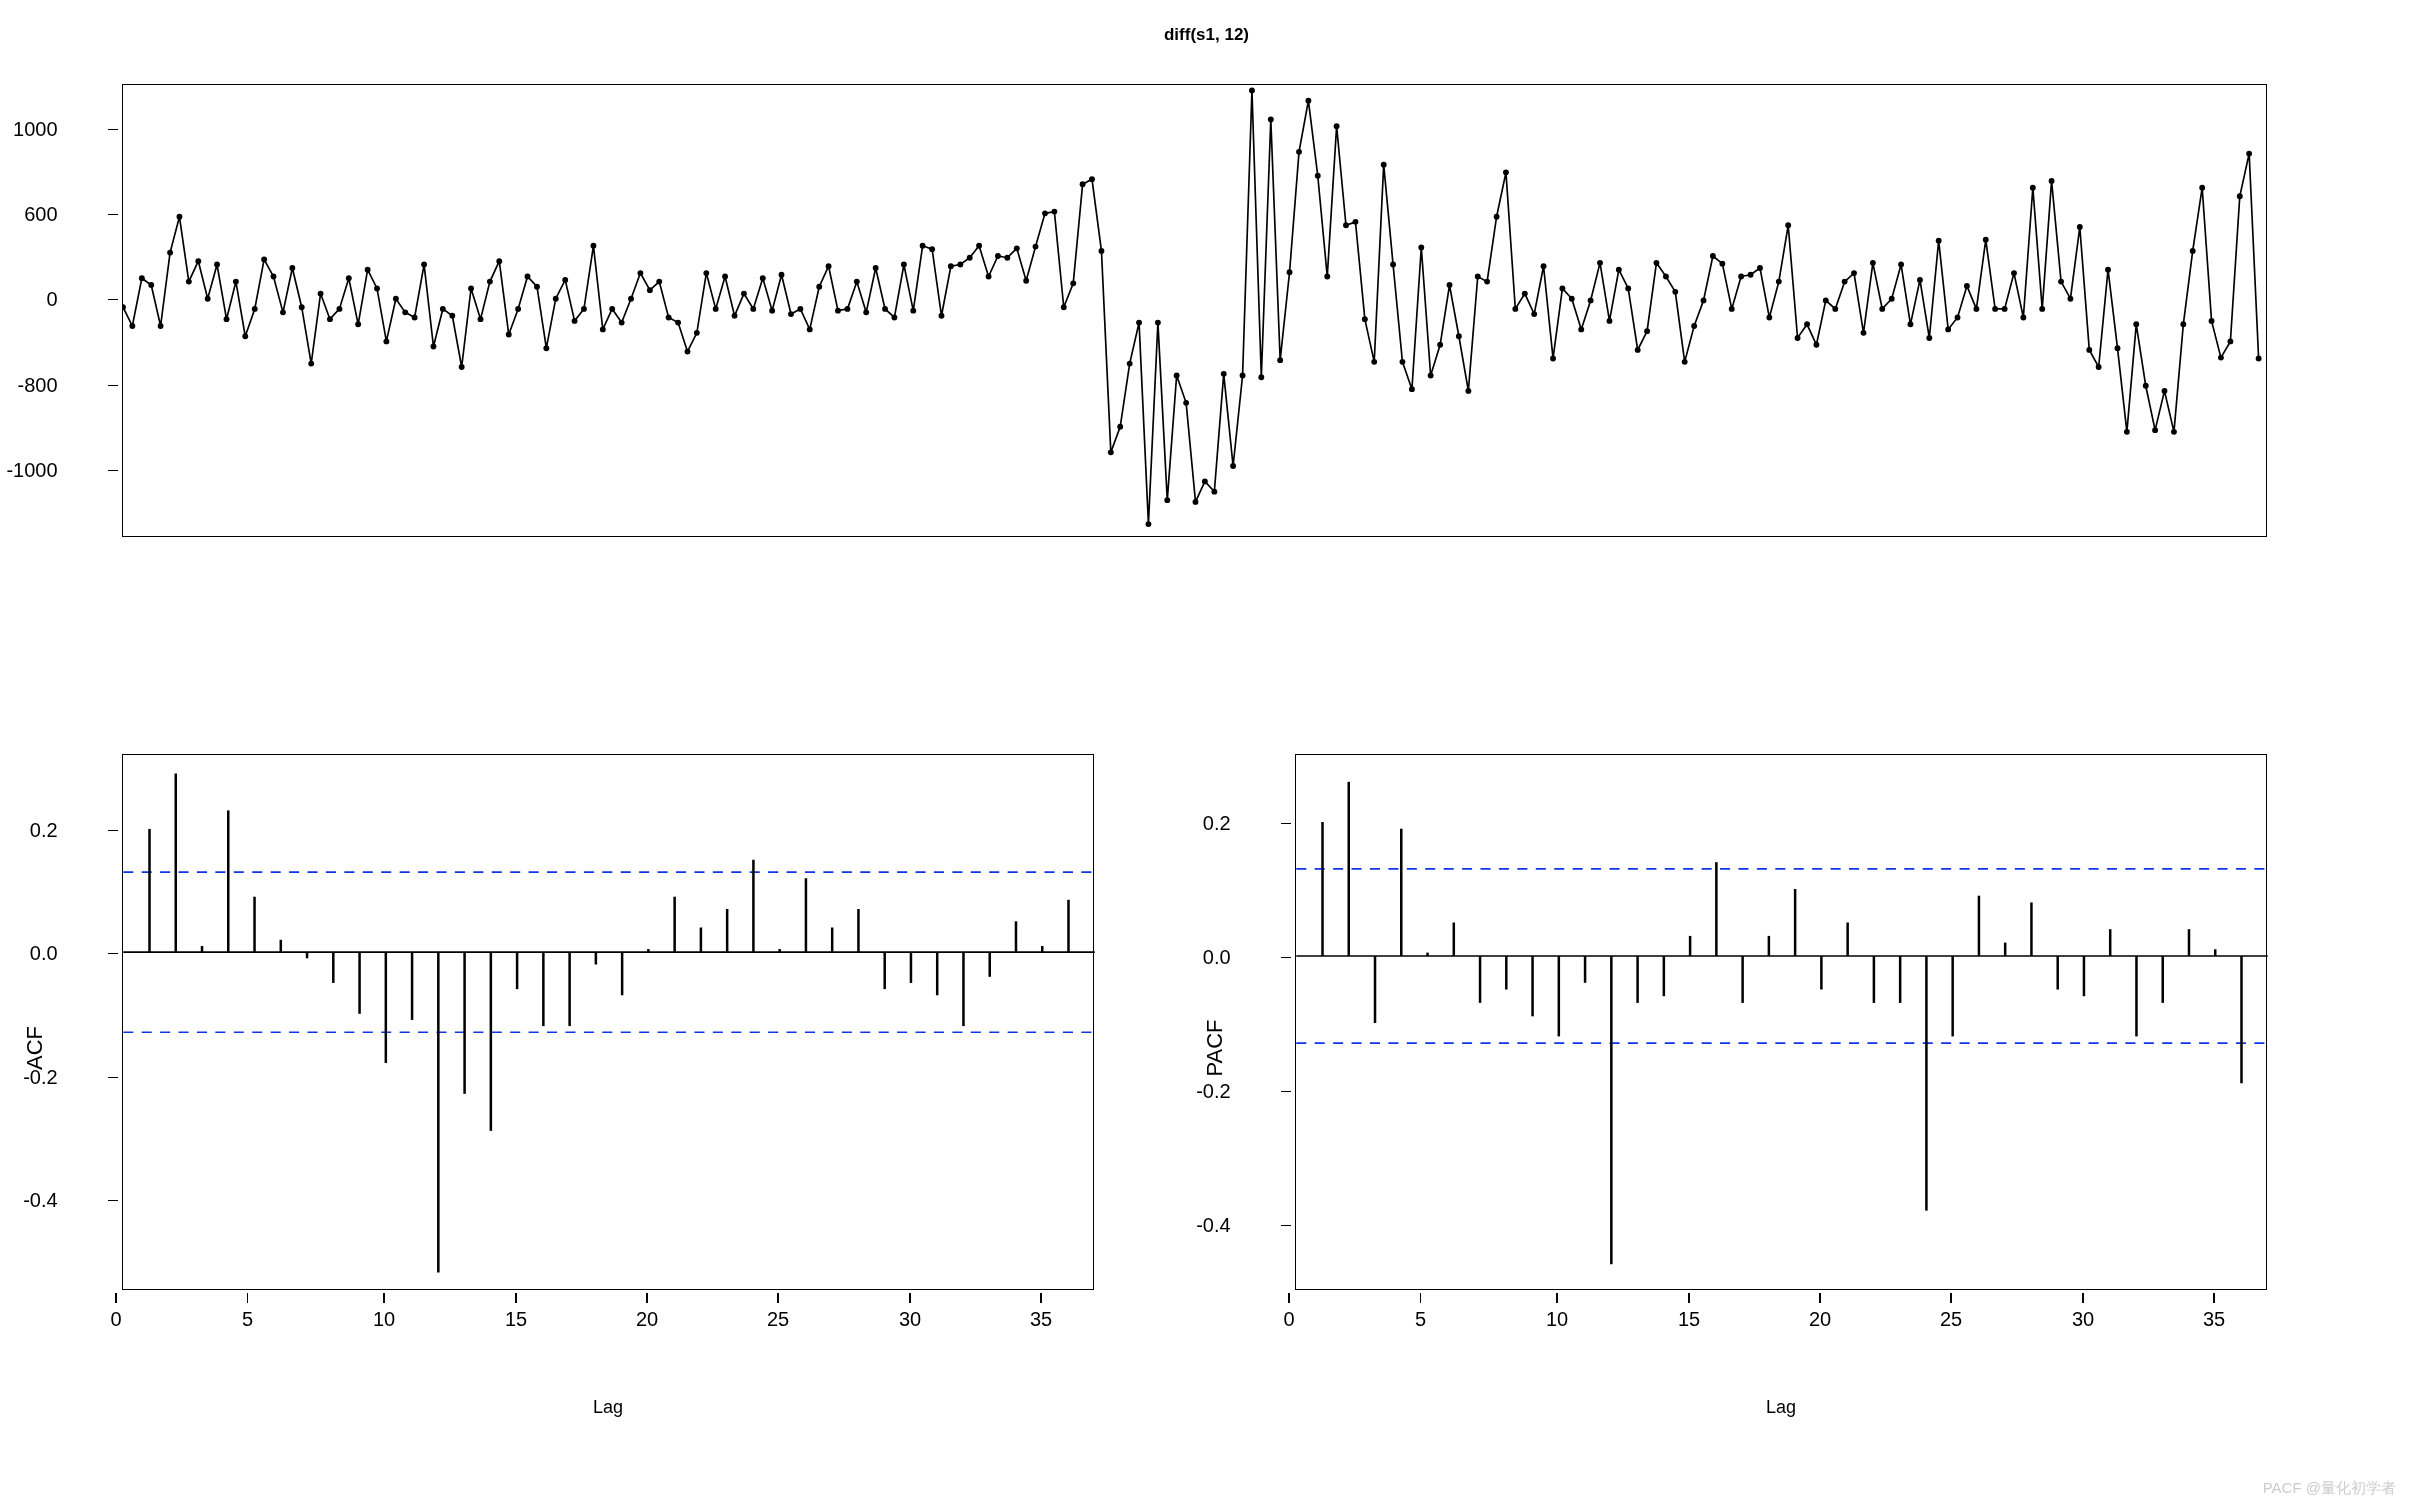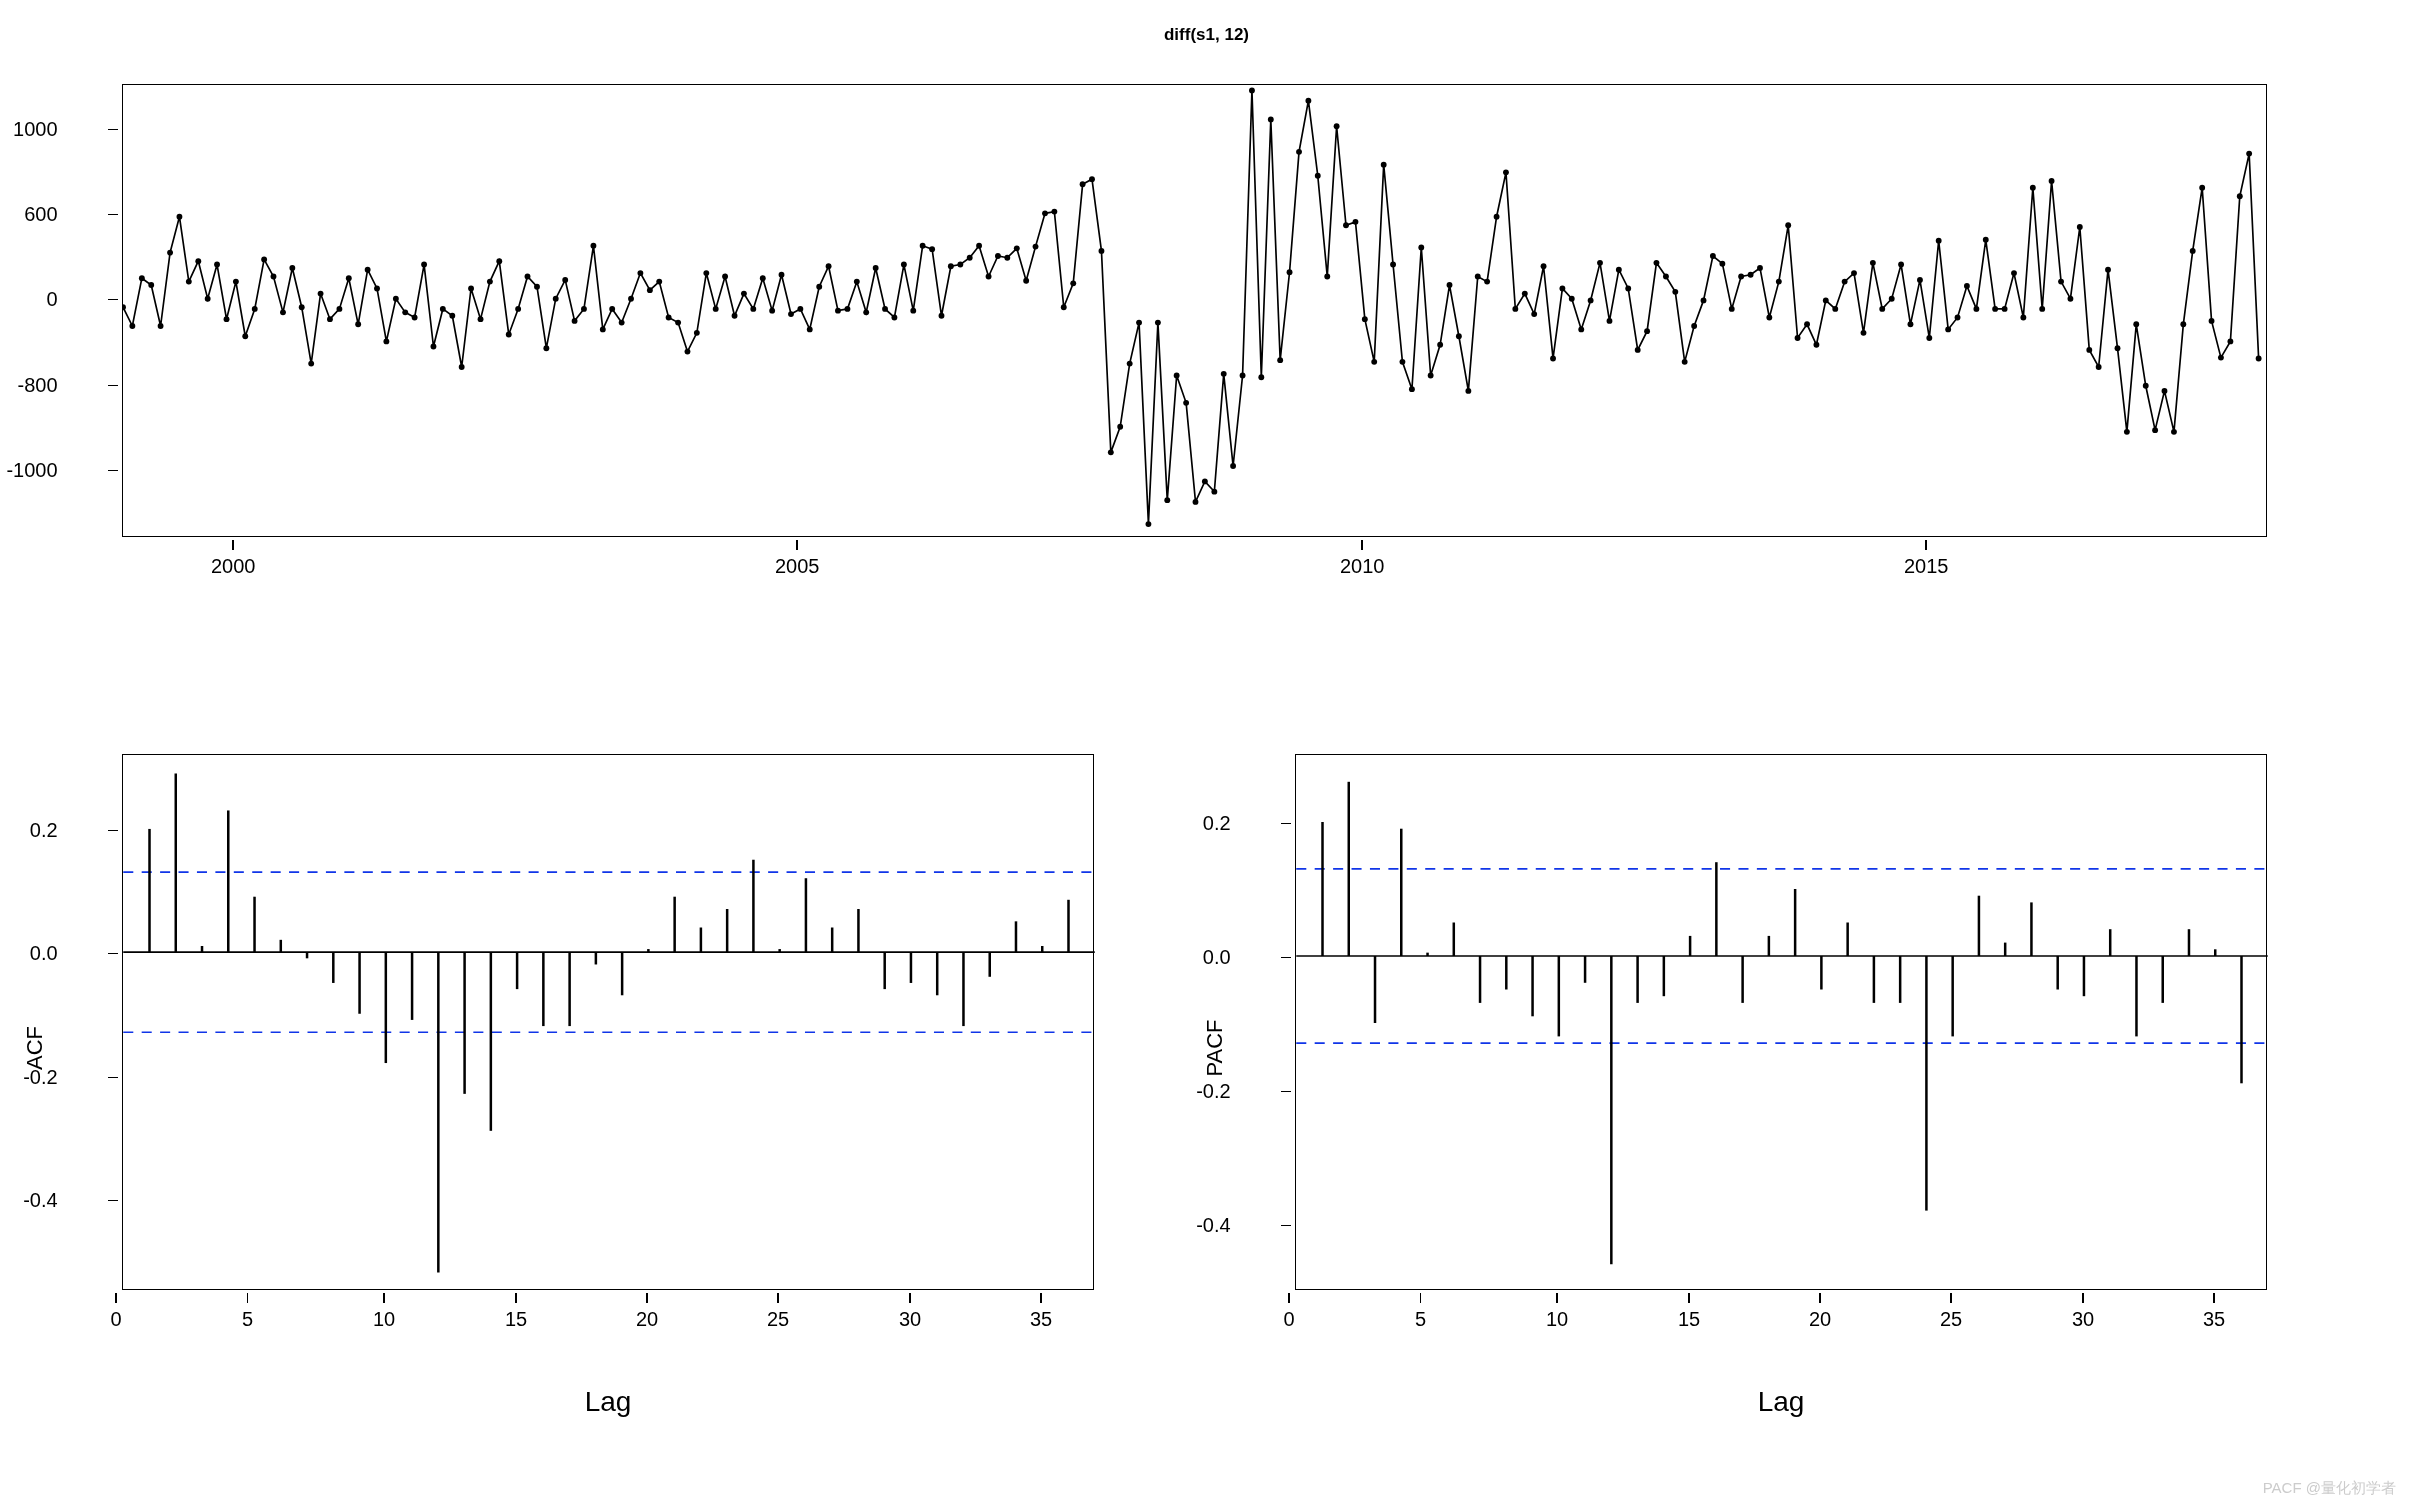--- a/index.html
+++ b/index.html
@@ -14,21 +14,21 @@
   .chart-bl .plot-box, .chart-br .plot-box { width: 972px; height: 536px; }
   .y-axis { position: absolute; left: -80px; top: 0; height: 100%; width: 75px; }
   .y-tick { position: absolute; right: 0; display: flex; align-items: center; gap: 42px; }
   .y-tick-label { font-size: 20px; margin-right: 8.4px; text-align: right; width: 59px; }
   .y-tick-mark { width: 10px; height: 1.7px; background: #000; }
   .x-axis { position: absolute; bottom: -38px; left: 0; width: 100%; height: 34px; }
   .x-tick { position: absolute; top: 0; display: flex; flex-direction: column; align-items: center; }
   .x-tick-mark { width: 1.7px; height: 10px; background: #000; }
   .x-tick-label { font-size: 20px; margin-top: 5px; }
   .axis-label-y { position: absolute; left: -109px; top: 50%; transform: translateY(-50%) rotate(-90deg); font-size: 22px; }
-  .axis-label-x { position: absolute; bottom: -77px; left: 50%; transform: translateX(-50%); font-size: 28px; }
+  .axis-label-x { position: absolute; bottom: -77px; left: 50%; transform: translateX(-50%); font-size: 18px; }
   svg { position: absolute; top: 0; left: 0; }
   .watermark { position: absolute; bottom: 10px; right: 17px; font-size: 15px; color: #ccc; }
 </style>
 </head>
 <body>
 
 <div class="title-main">diff(s1, 12)</div>
 
 <div class="chart chart-top">
   <div class="plot-box">
@@ -45,38 +45,20 @@
           <span class="y-tick-label">0</span>
           <span class="y-tick-mark"></span>
         </div>
         <div class="y-tick" style="top: 118px;">
           <span class="y-tick-label">600</span>
           <span class="y-tick-mark"></span>
         </div>
         <div class="y-tick" style="top: 33px;">
           <span class="y-tick-label">1000</span>
           <span class="y-tick-mark"></span>
-        </div>
-      </div>
-    <div class="x-axis" id="ts-xaxis">
-        <div class="x-tick" style="left: 88px;">
-          <span class="x-tick-mark"></span>
-          <span class="x-tick-label">2000</span>
-        </div>
-        <div class="x-tick" style="left: 652px;">
-          <span class="x-tick-mark"></span>
-          <span class="x-tick-label">2005</span>
-        </div>
-        <div class="x-tick" style="left: 1217px;">
-          <span class="x-tick-mark"></span>
-          <span class="x-tick-label">2010</span>
-        </div>
-        <div class="x-tick" style="left: 1781px;">
-          <span class="x-tick-mark"></span>
-          <span class="x-tick-label">2015</span>
         </div>
       </div>
     <svg id="ts-svg" width="2145" height="453" viewBox="0 0 2560 540">
         <path d="M0,264.9056603773585 L11.183157894748117,287.3207547169811 L22.501052631567674,230.26415094339626 L33.68421052631579,238.41509433962267 L44.8673684210639,287.3207547169811 L56.18526315788347,199.69811320754718 L67.36842105263158,156.90566037735852 L78.5515789473797,234.33962264150944 L89.86947368419925,209.8867924528302 L101.05263157894737,254.7169811320755 L112.23578947369548,213.96226415094338 L123.55368421051503,279.1698113207547 L134.73684210526315,234.33962264150944 L145.92000000001127,299.5471698113207 L157.23789473683084,266.9433962264151 L168.42105263157893,207.8490566037736 L179.60421052632708,228.22641509433964 L190.92210526314662,271.0188679245283 L202.10526315789474,218.03773584905662 L213.28842105264286,264.9056603773585 L224.60631578946243,332.1509433962264 L235.78947368421052,248.60377358490564 L246.97263157895864,279.1698113207547 L258.2905263157782,266.9433962264151 L269.4736842105263,230.26415094339626 L280.65684210527445,285.2830188679245 L291.974736842094,220.07547169811323 L303.1578947368421,242.49056603773585 L314.34105263159023,305.66037735849056 L325.6589473684098,254.7169811320755 L336.84210526315786,271.0188679245283 L348.025263157906,277.1320754716981 L359.34315789472555,213.96226415094338 L370.5263157894737,311.77358490566036 L381.70947368422185,266.9433962264151 L393.0273684210414,275.0943396226415 L404.2105263157895,336.2264150943396 L415.3936842105376,242.49056603773585 L426.7115789473571,279.1698113207547 L437.89473684210526,234.33962264150944 L449.0778947368534,209.8867924528302 L460.39578947367295,297.50943396226415 L471.57894736842104,266.9433962264151 L482.76210526316913,228.22641509433964 L494.07999999998873,240.45283018867923 L505.2631578947369,313.811320754717 L516.446315789485,254.7169811320755 L527.7642105263045,232.30188679245282 L538.9473684210526,281.20754716981133 L550.1305263158007,266.9433962264151 L561.4484210526202,191.54716981132077 L572.6315789473684,291.39622641509436 L583.8147368421165,266.9433962264151 L595.1326315789361,283.2452830188679 L606.3157894736842,254.7169811320755 L617.4989473684323,224.1509433962264 L628.8168421052519,244.52830188679246 L640,234.33962264150944 L651.1831578947481,277.1320754716981 L662.5010526315677,283.2452830188679 L673.6842105263157,317.88679245283015 L684.8673684210639,295.47169811320754 L696.1852631578835,224.1509433962264 L707.3684210526317,266.9433962264151 L718.5515789473798,228.22641509433964 L729.8694736841992,275.0943396226415 L741.0526315789474,248.60377358490564 L752.2357894736955,266.9433962264151 L763.553684210515,230.26415094339626 L774.7368421052631,268.9811320754717 L785.9200000000112,226.18867924528303 L797.2378947368309,273.0566037735849 L808.421052631579,266.9433962264151 L819.604210526327,291.39622641509436 L830.9221052631466,240.45283018867923 L842.1052631578948,216 L853.2884210526429,268.9811320754717 L864.6063157894623,266.9433962264151 L875.7894736842105,234.33962264150944 L886.9726315789586,271.0188679245283 L898.2905263157783,218.03773584905662 L909.4736842105262,266.9433962264151 L920.6568421052743,277.1320754716981 L931.974736842094,213.96226415094338 L943.1578947368421,268.9811320754717 L954.3410526315903,191.54716981132077 L965.6589473684097,195.622641509434 L976.8421052631579,275.0943396226415 L988.025263157906,216 L999.3431578947257,213.96226415094338 L1010.5263157894738,205.81132075471697 L1021.7094736842217,191.54716981132077 L1033.0273684210415,228.22641509433964 L1044.2105263157894,203.7735849056604 L1055.3936842105377,205.81132075471697 L1066.711578947357,194.6037735849057 L1077.8947368421052,233.32075471698113 L1089.0778947368535,192.56603773584908 L1100.395789473673,152.83018867924528 L1111.578947368421,150.79245283018872 L1122.7621052631691,264.9056603773585 L1134.0799999999888,236.37735849056605 L1145.2631578947369,118.18867924528297 L1156.446315789485,112.07547169811318 L1167.7642105263046,197.66037735849056 L1178.9473684210525,438.1132075471698 L1190.1305263158008,407.5471698113207 L1201.4484210526202,332.1509433962264 L1212.6315789473683,283.2452830188679 L1223.8147368421166,523.6981132075472 L1235.132631578936,283.2452830188679 L1246.3157894736842,495.1698113207547 L1257.4989473684323,346.41509433962267 L1268.816842105252,379.0188679245283 L1280,497.20754716981133 L1291.183157894748,472.7547169811321 L1302.5010526315677,484.9811320754717 L1313.6842105263158,344.37735849056605 L1324.867368421064,454.41509433962267 L1336.1852631578836,346.41509433962267 L1347.3684210526314,6.11320754716985 L1358.5515789473798,348.4528301886793 L1369.8694736841992,40.75471698113205 L1381.0526315789475,328.07547169811323 L1392.2357894736956,223.1320754716981 L1403.553684210515,79.47169811320754 L1414.7368421052633,18.339622641509436 L1425.9200000000112,108 L1437.2378947368306,228.22641509433964 L1448.421052631579,48.90566037735846 L1459.604210526327,167.09433962264154 L1470.9221052631465,163.0188679245283 L1482.1052631578948,279.1698113207547 L1493.2884210526427,330.1132075471698 L1504.6063157894625,94.75471698113205 L1515.7894736842104,213.96226415094338 L1526.9726315789585,330.1132075471698 L1538.2905263157782,362.7169811320755 L1549.4736842105262,193.5849056603774 L1560.6568421052746,346.41509433962267 L1571.974736842094,309.7358490566038 L1583.157894736842,238.41509433962267 L1594.3410526315902,299.5471698113207 L1605.6589473684098,364.7547169811321 L1616.842105263158,228.22641509433964 L1628.025263157906,234.33962264150944 L1639.3431578947254,156.90566037735852 L1650.5263157894738,103.92452830188677 L1661.7094736842218,266.9433962264151 L1673.0273684210415,248.60377358490564 L1684.2105263157896,273.0566037735849 L1695.3936842105375,216 L1706.7115789473573,326.0377358490566 L1717.8947368421052,242.49056603773585 L1729.0778947368535,254.7169811320755 L1740.395789473673,291.39622641509436 L1751.578947368421,256.7547169811321 L1762.7621052631694,211.92452830188682 L1774.0799999999888,281.20754716981133 L1785.2631578947367,220.07547169811323 L1796.446315789485,242.49056603773585 L1807.7642105263044,315.84905660377353 L1818.9473684210525,293.433962264151 L1830.1305263158008,211.92452830188682 L1841.4484210526202,228.22641509433964 L1852.6315789473686,246.56603773584908 L1863.8147368421164,330.1132075471698 L1875.132631578936,287.3207547169811 L1886.3157894736842,256.7547169811321 L1897.4989473684323,203.7735849056604 L1908.816842105252,212.94339622641513 L1920,266.9433962264151 L1931.183157894748,228.22641509433964 L1942.5010526315677,226.18867924528303 L1953.6842105263158,218.03773584905662 L1964.867368421064,277.1320754716981 L1976.1852631578836,234.33962264150944 L1987.3684210526314,167.09433962264154 L1998.5515789473798,301.58490566037733 L2009.8694736841992,285.2830188679245 L2021.0526315789475,309.7358490566038 L2032.2357894736956,256.7547169811321 L2043.553684210515,266.9433962264151 L2054.7368421052633,234.33962264150944 L2065.920000000011,224.1509433962264 L2077.2378947368306,295.47169811320754 L2088.4210526315787,211.92452830188682 L2099.6042105263273,266.9433962264151 L2110.9221052631465,254.7169811320755 L2122.105263157895,213.96226415094338 L2133.2884210526427,285.2830188679245 L2144.6063157894623,232.30188679245282 L2155.7894736842104,301.58490566037733 L2166.9726315789585,185.43396226415098 L2178.290526315778,291.39622641509436 L2189.4736842105262,277.1320754716981 L2200.6568421052743,239.43396226415098 L2211.974736842094,266.9433962264151 L2223.157894736842,184.41509433962267 L2234.34105263159,266.9433962264151 L2245.65894736841,266.9433962264151 L2256.842105263158,224.1509433962264 L2268.025263157906,277.1320754716981 L2279.3431578947257,122.2641509433962 L2290.5263157894738,266.9433962264151 L2301.709473684222,114.1132075471698 L2313.0273684210415,234.33962264150944 L2324.2105263157896,254.7169811320755 L2335.3936842105377,169.13207547169816 L2346.7115789473573,315.84905660377353 L2357.894736842105,336.2264150943396 L2369.0778947368535,220.07547169811323 L2380.3957894736727,313.811320754717 L2391.5789473684213,413.66037735849056 L2402.7621052631694,285.2830188679245 L2414.079999999989,358.64150943396226 L2425.2631578947367,411.62264150943395 L2436.4463157894847,364.7547169811321 L2447.7642105263044,413.66037735849056 L2458.9473684210525,285.2830188679245 L2470.130526315801,197.66037735849056 L2481.4484210526202,122.2641509433962 L2492.6315789473683,281.20754716981133 L2503.8147368421164,325.0188679245283 L2515.132631578936,305.66037735849056 L2526.315789473684,132.45283018867923 L2537.4989473684323,81.50943396226415 L2548.816842105252,326.0377358490566 " stroke="#000" stroke-width="2" fill="none"></path>
         <circle cx="0" cy="264.9056603773585" r="3.5" fill="#000"></circle>
         <circle cx="11.183157894748117" cy="287.3207547169811" r="3.5" fill="#000"></circle>
         <circle cx="22.501052631567674" cy="230.26415094339626" r="3.5" fill="#000"></circle>
         <circle cx="33.68421052631579" cy="238.41509433962267" r="3.5" fill="#000"></circle>
         <circle cx="44.8673684210639" cy="287.3207547169811" r="3.5" fill="#000"></circle>
         <circle cx="56.18526315788347" cy="199.69811320754718" r="3.5" fill="#000"></circle>

